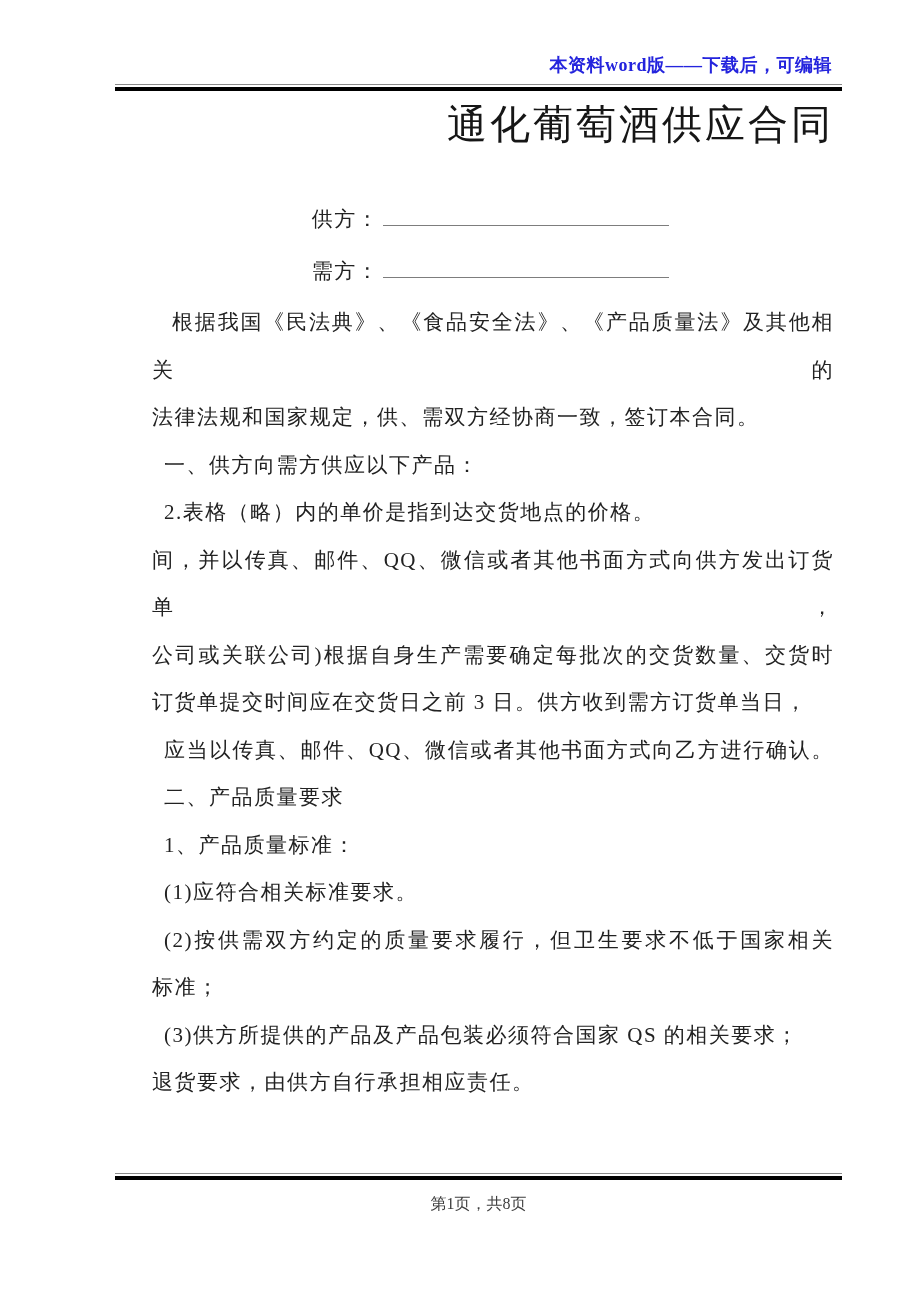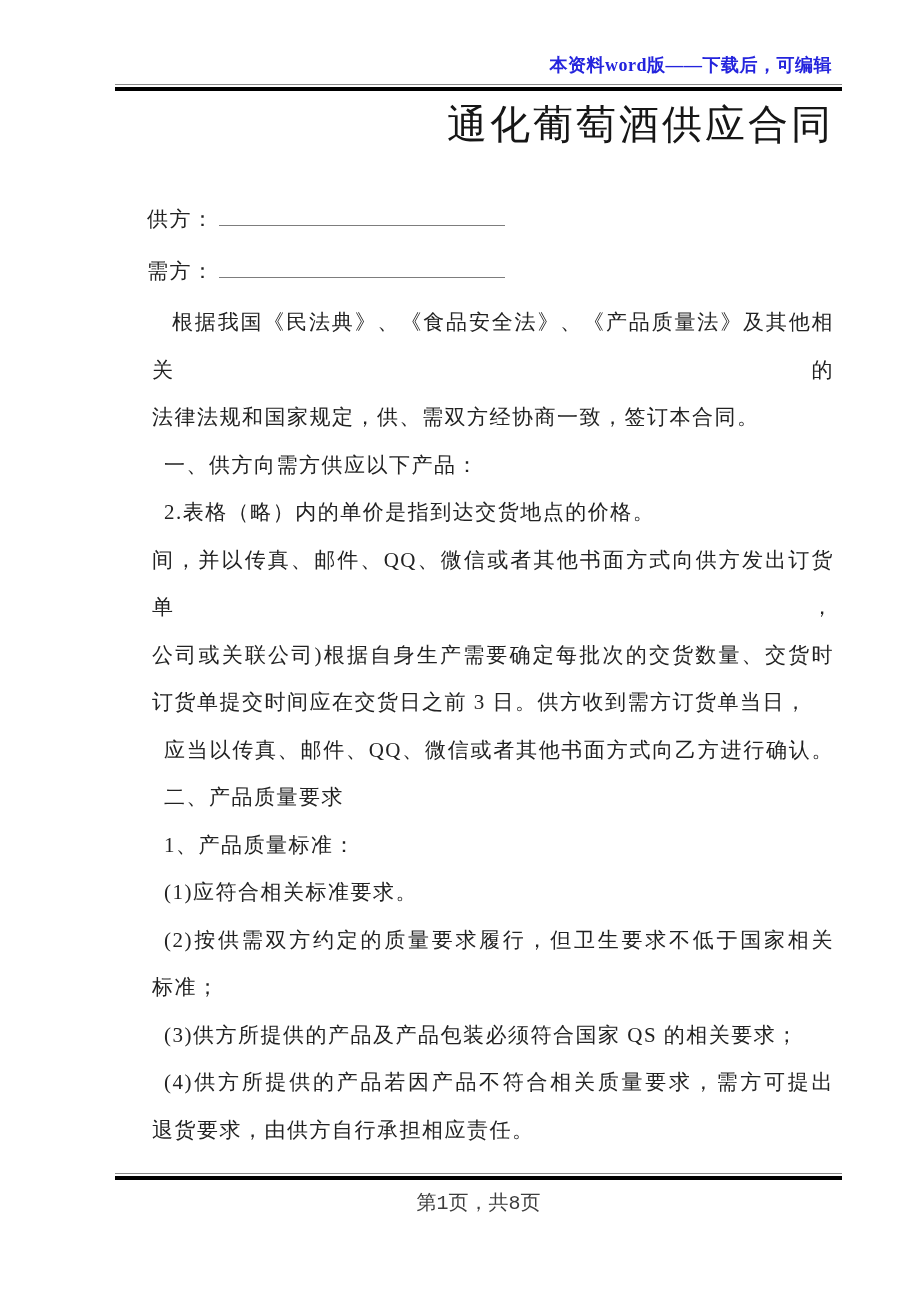--- a/index.html
+++ b/index.html
@@ -37,21 +37,21 @@
   .doc-title {
     margin-top: 6px;
     text-align: right;
     font-size: 40px;
     font-weight: normal;
     color: #161616;
     letter-spacing: 3px;
     line-height: 56px;
     white-space: nowrap;
   }
-  .parties { margin-top: 40px; }
+  .parties { margin-top: 40px; text-align: center; }
   .party-row {
     line-height: 52px;
     font-size: 21px;
     letter-spacing: 1.5px;
     text-indent: 24px;
     white-space: nowrap;
   }
   .party-label { color: #222222; }
   .blank {
     display: inline-block;
@@ -76,23 +76,23 @@
     text-align: justify;
     text-align-last: justify;
   }
   .footer {
     margin-top: auto;
     padding-bottom: 86px;
   }
   .page-number {
     margin-top: 12px;
     text-align: center;
-    font-size: 20px;
+    font-size: 16px;
     color: #3d3d3d;
-    font-family: Liberation Mono, monospace;
+    font-family: Liberation Serif, serif;
     line-height: 24px;
   }
 </style>
 </head>
 <body>
 
 <div class="page">
 
   <div class="header-notice">本资料word版——下载后，可编辑</div>
 
@@ -117,21 +117,20 @@
     <div class="ln just">间，并以传真、邮件、QQ、微信或者其他书面方式向供方发出订货单，</div>
     <div class="ln just">公司或关联公司)根据自身生产需要确定每批次的交货数量、交货时</div>
     <div class="ln">订货单提交时间应在交货日之前 3 日。供方收到需方订货单当日，</div>
     <div class="ln ind-b just">应当以传真、邮件、QQ、微信或者其他书面方式向乙方进行确认。</div>
     <div class="ln ind-b">二、产品质量要求</div>
     <div class="ln ind-b">1、产品质量标准：</div>
     <div class="ln ind-b">(1)应符合相关标准要求。</div>
     <div class="ln ind-b just">(2)按供需双方约定的质量要求履行，但卫生要求不低于国家相关</div>
     <div class="ln">标准；</div>
     <div class="ln ind-b">(3)供方所提供的产品及产品包装必须符合国家 QS 的相关要求；</div>
-    <div class="ln ind-b just">(4)供方所提供的产品若因产品不符合相关质量要求，需方可提出</div>
     <div class="ln">退货要求，由供方自行承担相应责任。</div>
   </div>
 
   <div class="footer">
     <div class="rule footer-line"></div>
     <div class="page-number">第1页，共8页</div>
   </div>
 
 </div>
 

